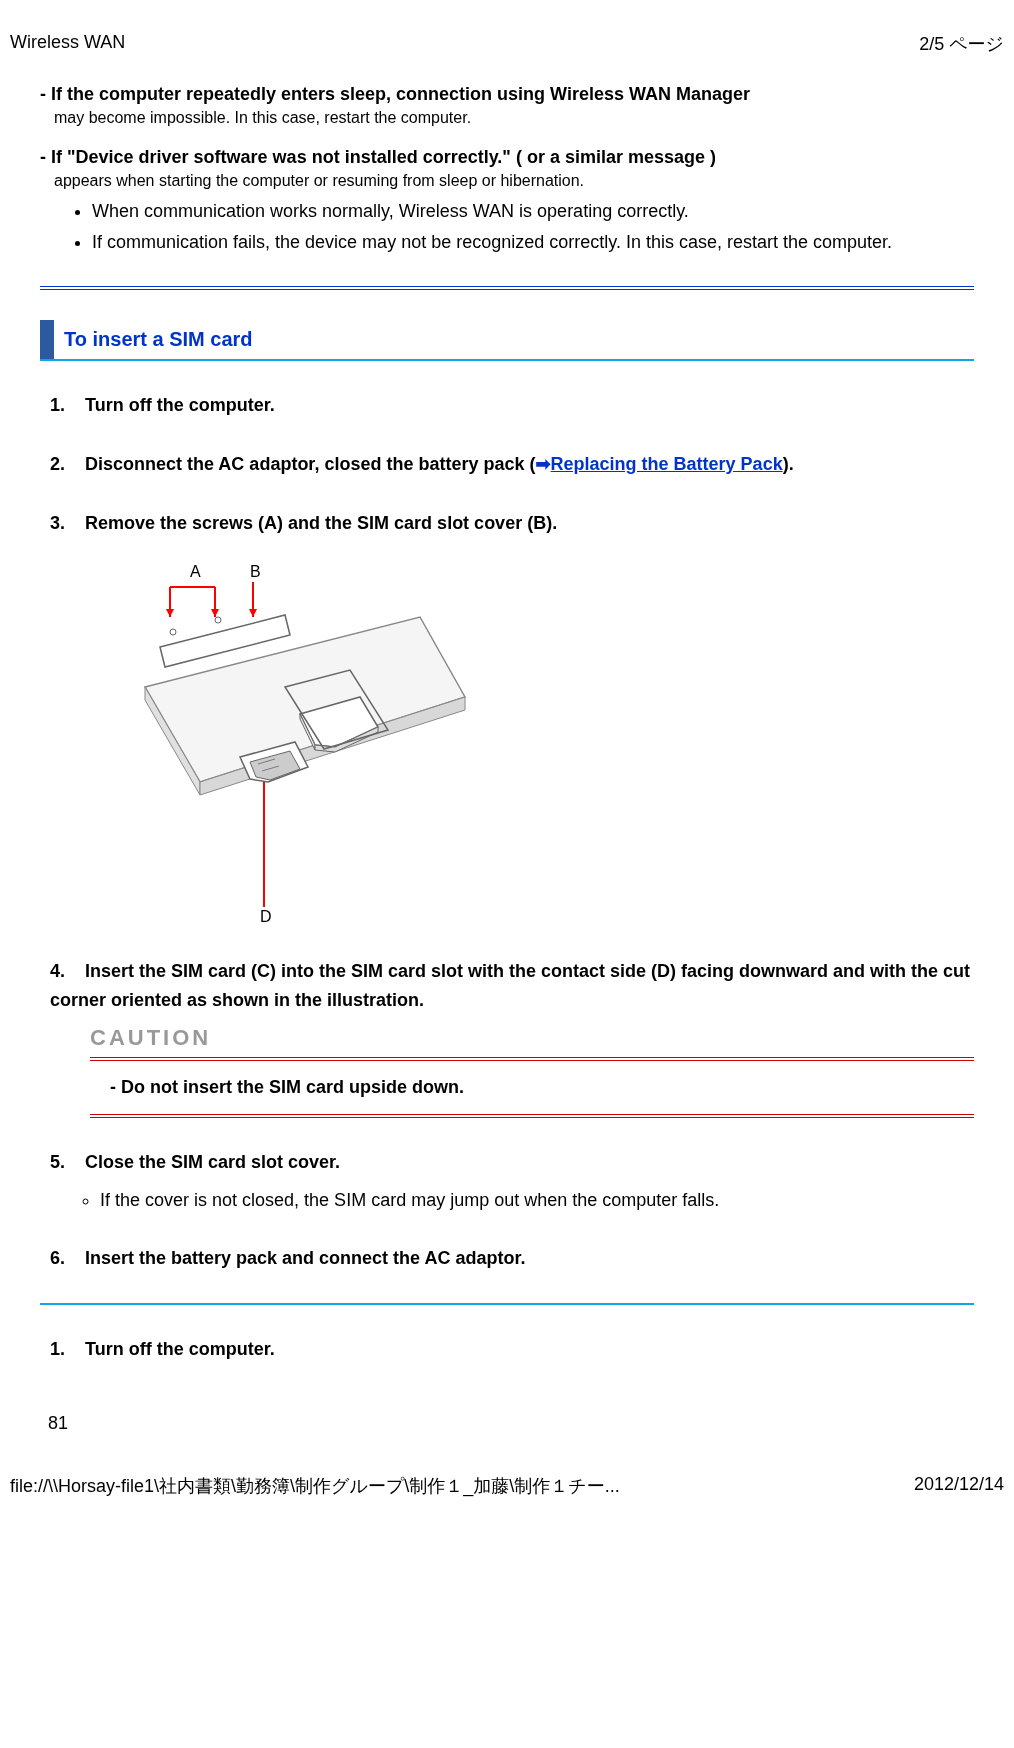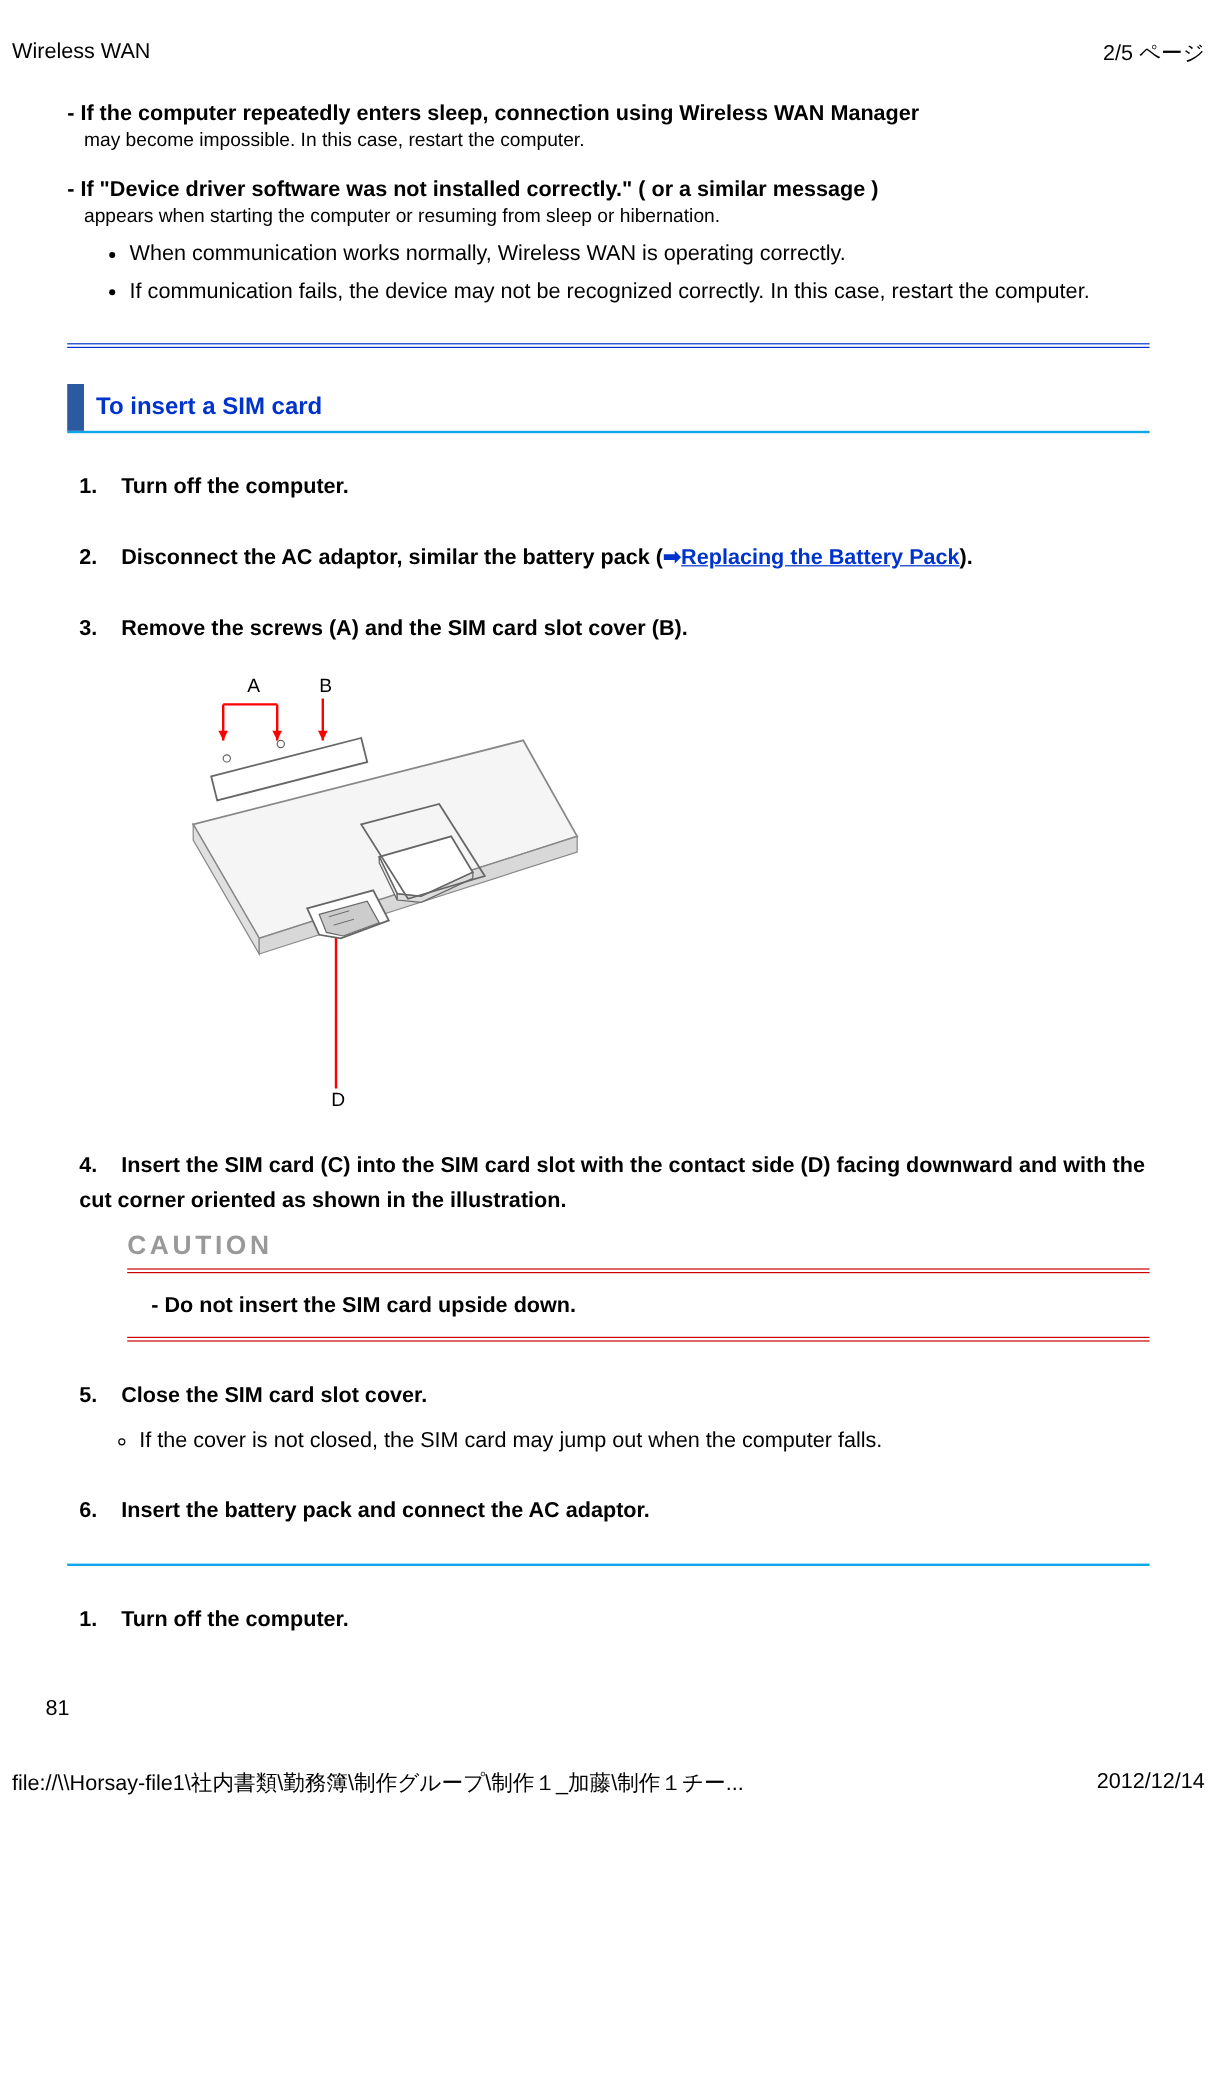--- a/index.html
+++ b/index.html
@@ -11,21 +11,21 @@
     }
     .header {
       display: flex;
       justify-content: space-between;
       padding: 8px 10px;
       font-size: 18px;
       font-family: "MS PGothic", sans-serif;
       margin-top: 24px;
     }
     .content {
-      padding: 0 56px;
+      padding: 0 40px;
     }
     .note-item {
       margin: 20px 0 8px 0;
       font-size: 18px;
       font-weight: bold;
     }
     .note-item-cont {
       padding-left: 14px;
       font-size: 16px;
       font-weight: normal;
@@ -120,21 +120,21 @@
       border-bottom: 1px solid #cc0000;
       height: 2px;
       margin: 0 0 0 50px;
     }
     .caution-text {
       font-size: 18px;
       font-weight: bold;
       margin: 16px 0 16px 70px;
     }
     .page-num {
-      padding: 40px 0 0 38px;
+      padding: 40px 0 0 48px;
       font-size: 18px;
     }
     .footer {
       display: flex;
       justify-content: space-between;
       padding: 40px 10px 10px 10px;
       font-size: 18px;
       font-family: "MS PGothic", sans-serif;
     }
   </style>
@@ -166,21 +166,21 @@
     <div class="title">To insert a SIM card</div>
   </div>
 
   <div class="step">
     <span class="step-num">1.</span>
     <span>Turn off the computer.</span>
   </div>
 
   <div class="step">
     <span class="step-num">2.</span>
-    <span>Disconnect the AC adaptor, similar the battery pack (</span><span class="arrow-icon">➡</span><a href="#" class="link">Replacing the Battery Pack</a><span>).</span>
+    <span>Disconnect the AC adaptor, closed the battery pack (</span><span class="arrow-icon">➡</span><a href="#" class="link">Replacing the Battery Pack</a><span>).</span>
   </div>
 
   <div class="step">
     <span class="step-num">3.</span>
     <span>Remove the screws (A) and the SIM card slot cover (B).</span>
   </div>
 
   <div class="illustration-placeholder">
     <svg class="illust-svg" viewBox="0 0 330 370">
       <text x="50" y="20" font-size="16" font-family="Arial">A</text>

